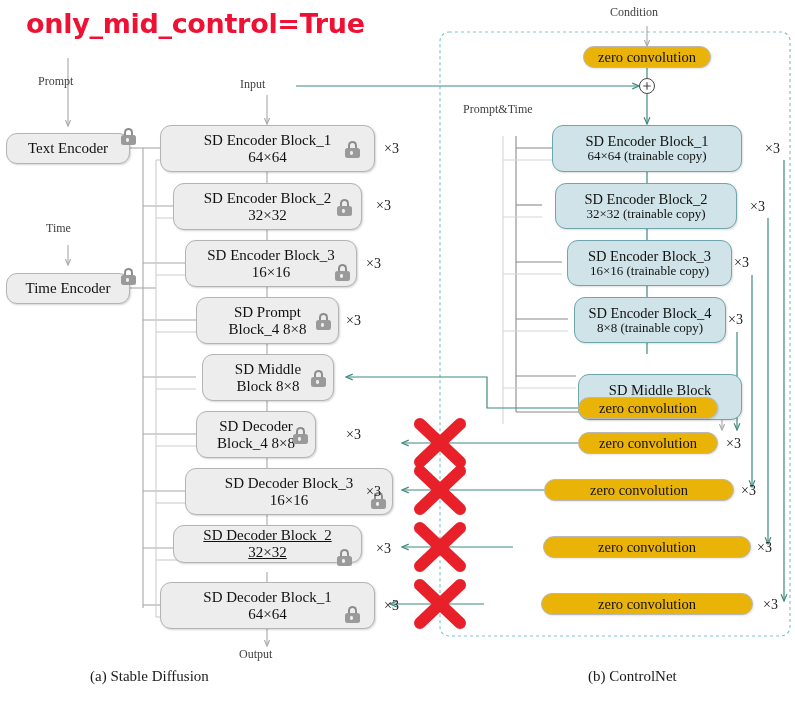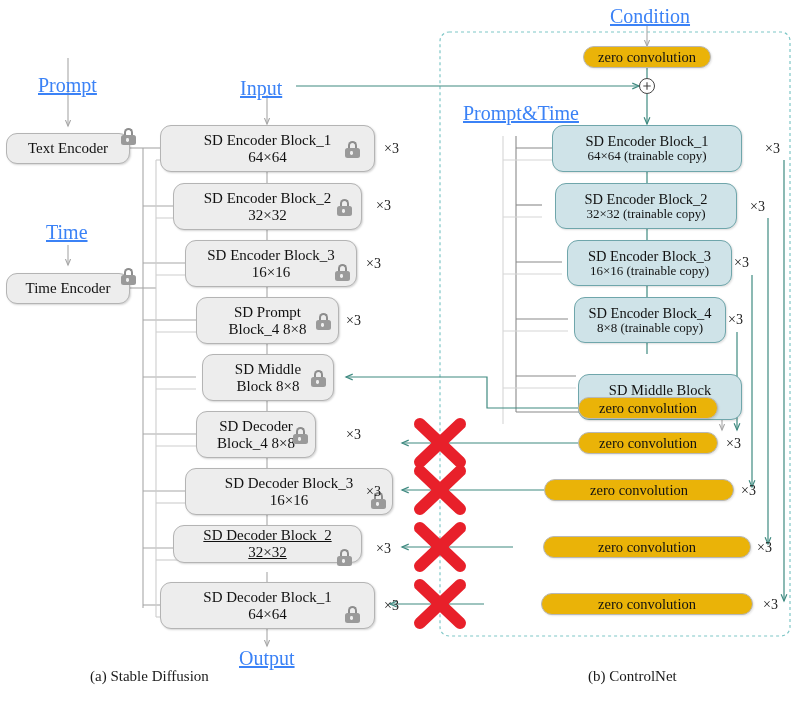--- a/index.html
+++ b/index.html
@@ -4,21 +4,21 @@
 <style>
   html,body{margin:0;padding:0;background:#ffffff;}
   body{width:795px;height:702px;position:relative;overflow:hidden;
        font-family:"Liberation Serif","DejaVu Serif",serif;color:#111;}
   #stage{position:absolute;left:0;top:0;width:795px;height:702px;}
   svg.layer{position:absolute;left:0;top:0;width:795px;height:702px;pointer-events:none;}
 
   .title{position:absolute;left:26px;top:8px;font-family:"DejaVu Sans","Liberation Sans",sans-serif;
          font-weight:bold;font-size:27px;color:#ee1133;letter-spacing:-0.3px;white-space:nowrap;}
 
-  .lbl{position:absolute;font-size:20px;color:#3b82f6;white-space:nowrap;text-decoration:underline;}
+  .lbl{position:absolute;font-size:12px;color:#404040;white-space:nowrap;}
   .caption{position:absolute;font-size:15px;color:#1a1a1a;white-space:nowrap;}
   .mult{position:absolute;font-size:14px;color:#1a1a1a;white-space:nowrap;}
 
   
   .node{position:absolute;box-sizing:border-box;border-radius:11px;
         display:flex;flex-direction:column;align-items:center;justify-content:center;
         text-align:center;line-height:1.12;white-space:nowrap;}
   .sd{background:#ededed;border:1px solid #b4b4b4;color:#111;
       box-shadow:1px 1px 2px rgba(0,0,0,.17);}
   .sd .l1{font-size:15px;}
@@ -36,20 +36,21 @@
   .lock .shackle{position:absolute;left:3.5px;top:0;width:9px;height:9px;
        border:2.4px solid #8d8d8d;border-bottom:none;border-radius:5px 5px 0 0;box-sizing:border-box;}
   .lock .body{position:absolute;left:0.5px;top:6.5px;width:15px;height:10.5px;background:#9a9a9a;border-radius:2.5px;}
   .lock .key{position:absolute;left:6.3px;top:9.6px;width:2.6px;height:4.6px;background:#efefef;border-radius:1.4px;}
 </style>
 </head>
 <body>
 
 <div id="stage">
 
+  <div class="title">only_mid_control=True</div>
 
   <svg class="layer" viewBox="0 0 795 702">
     <defs>
       <marker id="agr" markerWidth="7" markerHeight="7" refX="5.6" refY="3" orient="auto">
         <path d="M0,0.6 L5.6,3 L0,5.4" fill="none" stroke="#a8a8a8" stroke-width="1"></path>
       </marker>
       <marker id="atl" markerWidth="7" markerHeight="7" refX="5.6" refY="3" orient="auto">
         <path d="M0,0.6 L5.6,3 L0,5.4" fill="none" stroke="#3f8a80" stroke-width="1"></path>
       </marker>
     </defs>

